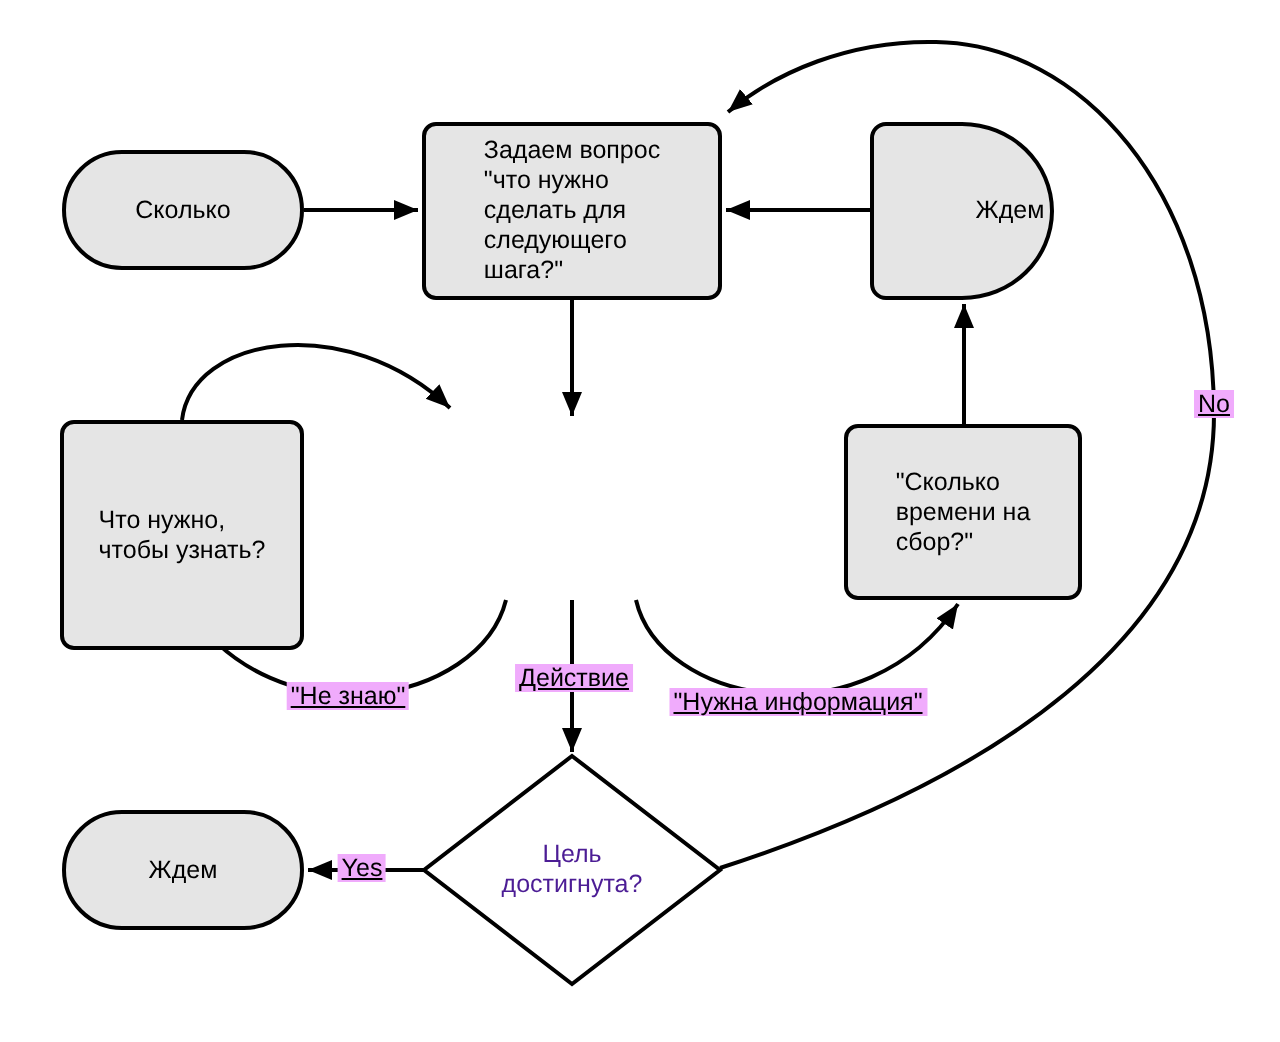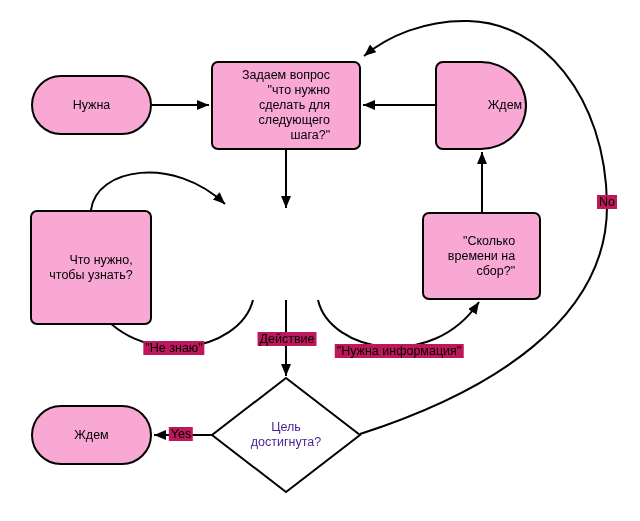--- a/index.html
+++ b/index.html
@@ -28,26 +28,26 @@
     stroke-width: 2;
   }
   .shape-fill {
     fill: #ffffff;
     stroke: #000000;
     stroke-width: 2;
   }
   .node {
     position: absolute;
     box-sizing: border-box;
-    background: #f9a8d4;
+    background: #e5e5e5;
     border: 2px solid #000000;
     display: flex;
     align-items: center;
     justify-content: center;
-    text-align: right;
+    text-align: left;
     font-size: 12.5px;
     line-height: 15px;
     color: #000000;
     white-space: pre-line;
   }
   .rect { border-radius: 7px; }
   .stadium { border-radius: 30px; }
   .delay { border-radius: 8px 50% 50% 8px; }
   .diamond-label {
     position: absolute;
@@ -58,26 +58,27 @@
     font-size: 12.5px;
     line-height: 15px;
     color: #4c1d95;
     white-space: pre-line;
     background: transparent;
     border: none;
   }
   .edge-label {
     position: absolute;
     transform: translate(-50%, -50%);
-    background: #be185d;
+    background: #f0abfc;
     padding: 0 2px;
     font-size: 12.5px;
     line-height: 14px;
     color: #000000;
     white-space: nowrap;
+    text-decoration: underline;
   }
 </style>
 </head>
 <body>
 
 <div id="canvas">
 
   <svg id="edge-layer" width="640" height="521" viewBox="0 0 640 521" xmlns="http://www.w3.org/2000/svg">
     <defs>
       <marker id="arrow" markerWidth="14" markerHeight="12" refX="12" refY="5" orient="auto" markerUnits="userSpaceOnUse">
@@ -92,21 +93,21 @@
     <path class="edge" d="M253,300 C240,352 138,372 93,303" marker-end="url(#arrow)"></path>
     <path class="edge" d="M286,300 L286,376" marker-end="url(#arrow)"></path>
     <path class="edge" d="M318,300 C330,352 432,372 479,302" marker-end="url(#arrow)"></path>
     <path class="edge" d="M482,212 L482,152" marker-end="url(#arrow)"></path>
     <path class="edge" d="M212,435 L154,435" marker-end="url(#arrow)"></path>
     <path class="edge" d="M360,434 C490,392 608,320 607,205 C606,95 540,22 468,21 C425,20 388,36 364,56" marker-end="url(#arrow)"></path>
 
     <polygon class="shape-fill" points="286,378 360,435 286,492 212,435"></polygon>
   </svg>
 
-  <div class="node stadium" style="left:31px; top:75px; width:121px; height:60px;">Нужна</div>
+  <div class="node stadium" style="left:31px; top:75px; width:121px; height:60px;">Сколько</div>
 
   <div class="node rect" style="left:211px; top:61px; width:150px; height:89px;">Задаем вопрос
 "что нужно
 сделать для
 следующего
 шага?"</div>
 
   <div class="node delay" style="left:435px; top:61px; width:92px; height:89px;padding-left:48px;">Ждем</div>
 
   <div class="node rect" style="left:30px; top:210px; width:122px; height:115px;">Что нужно,

